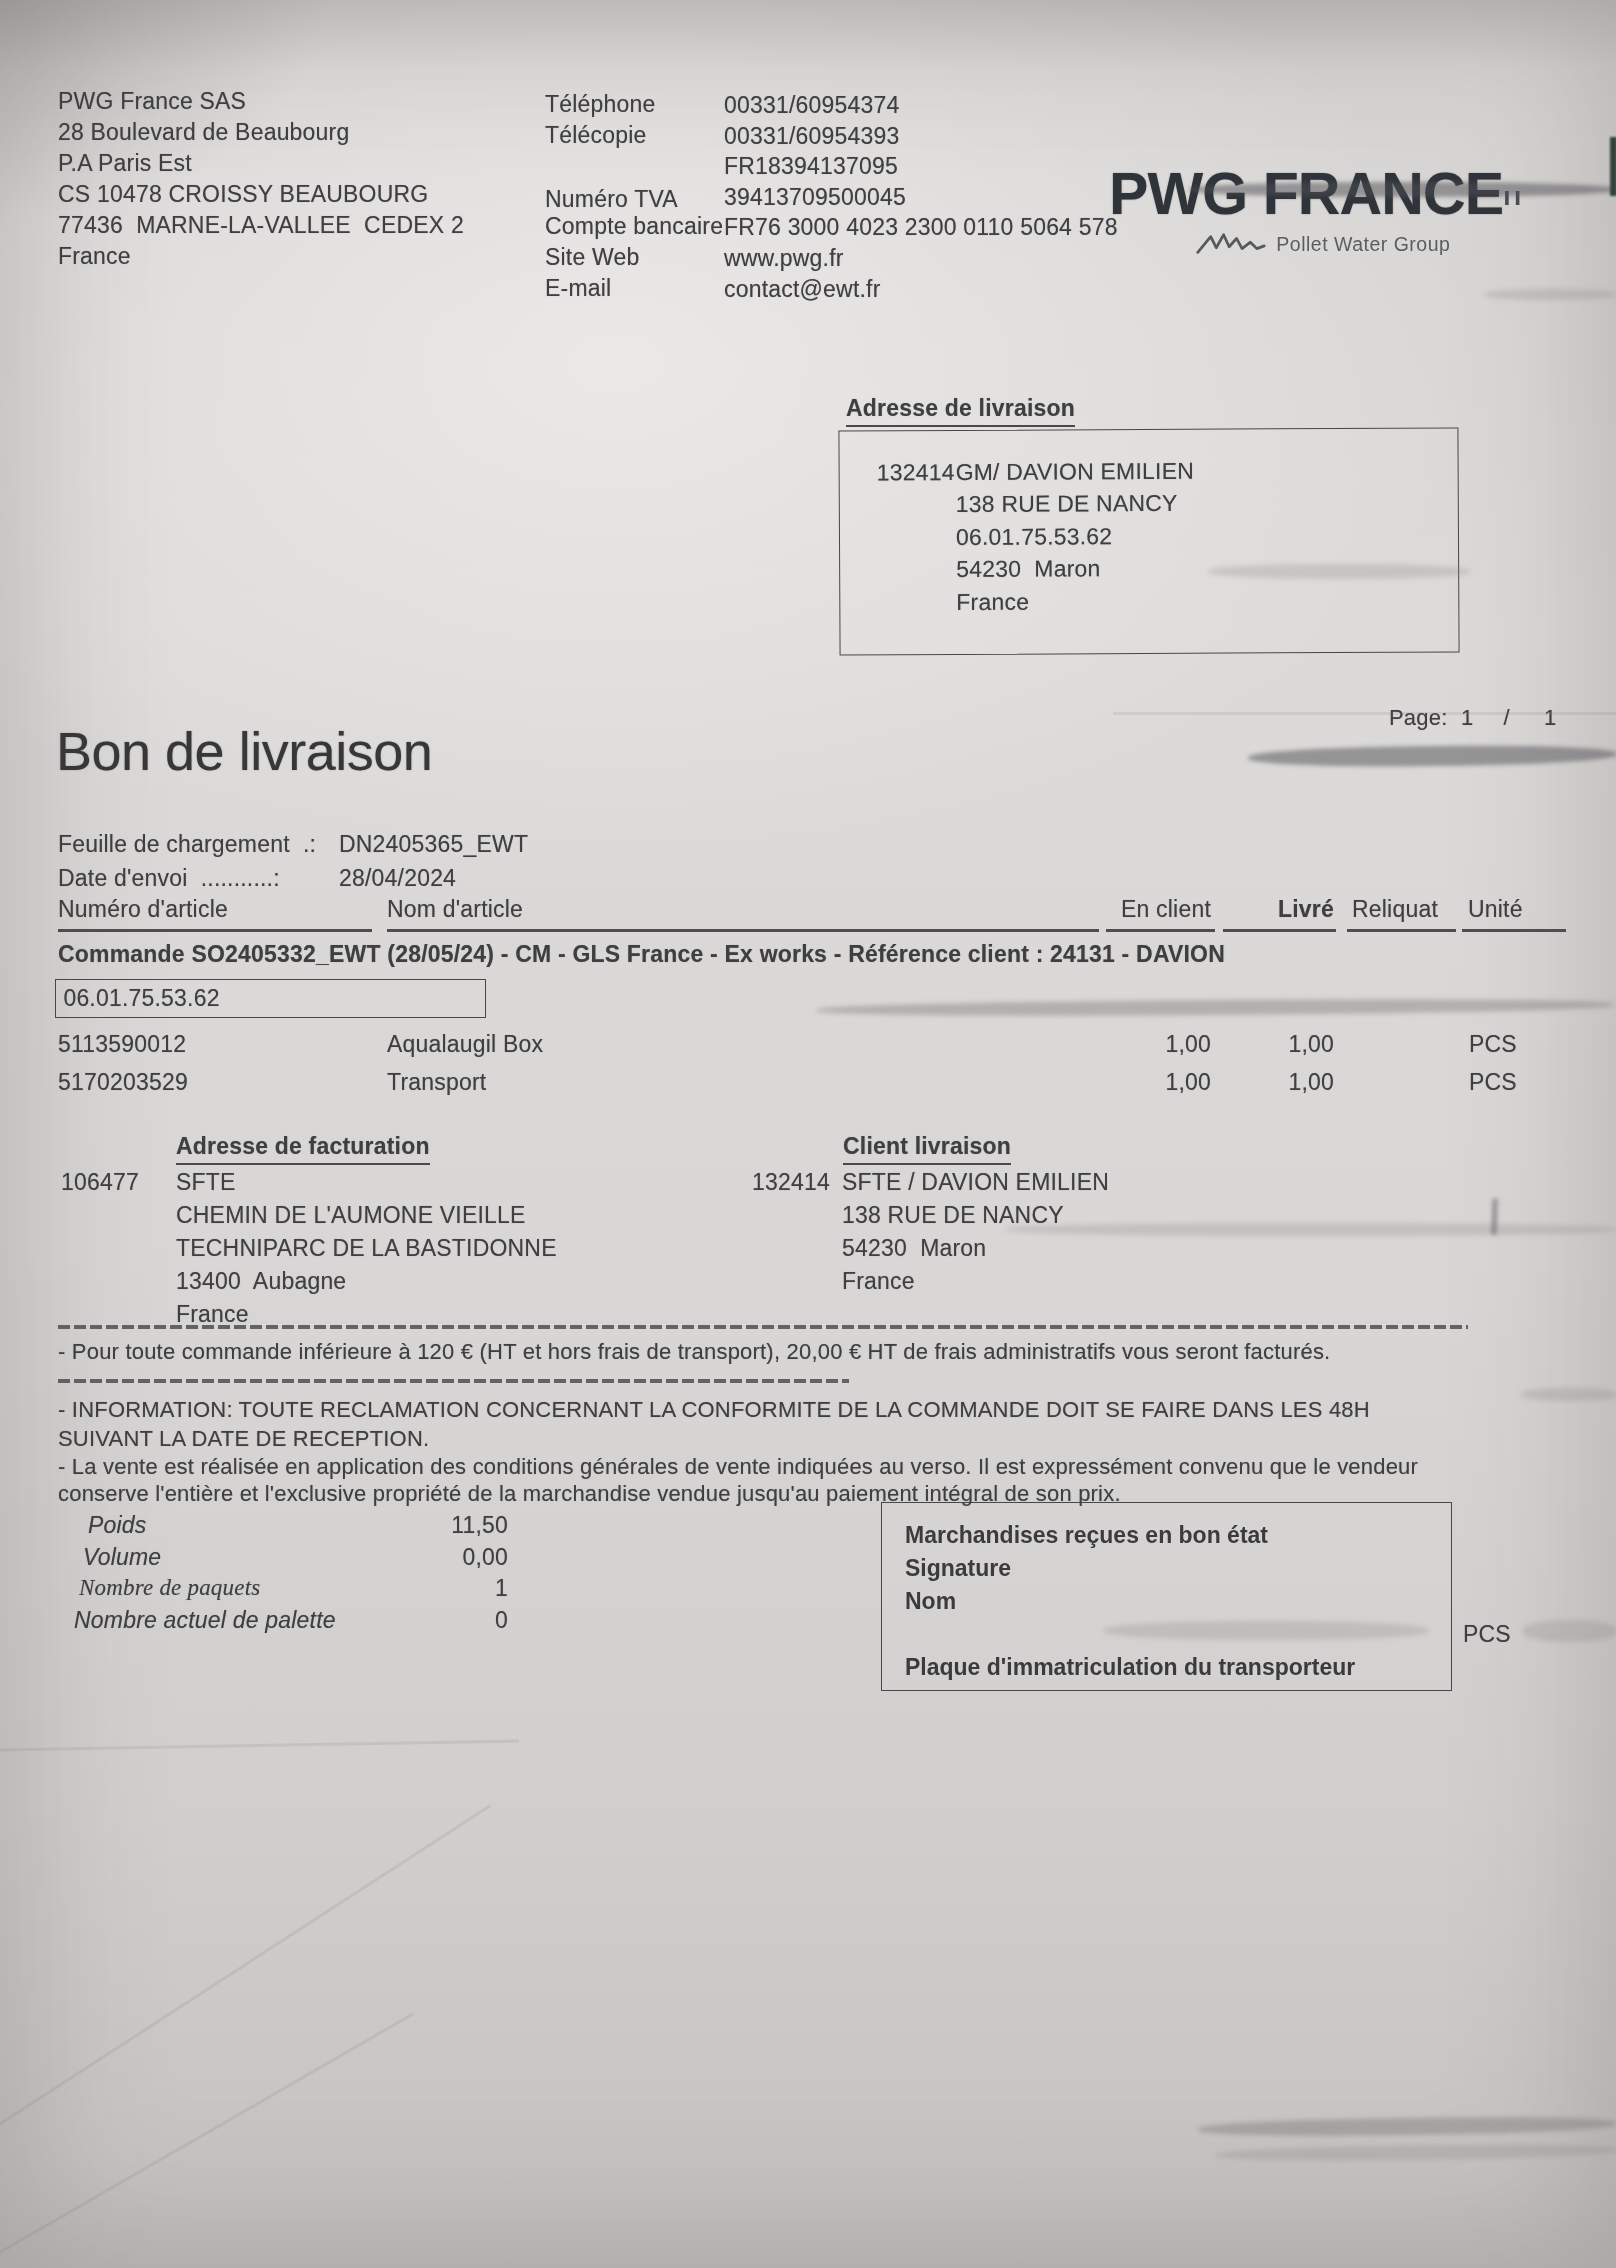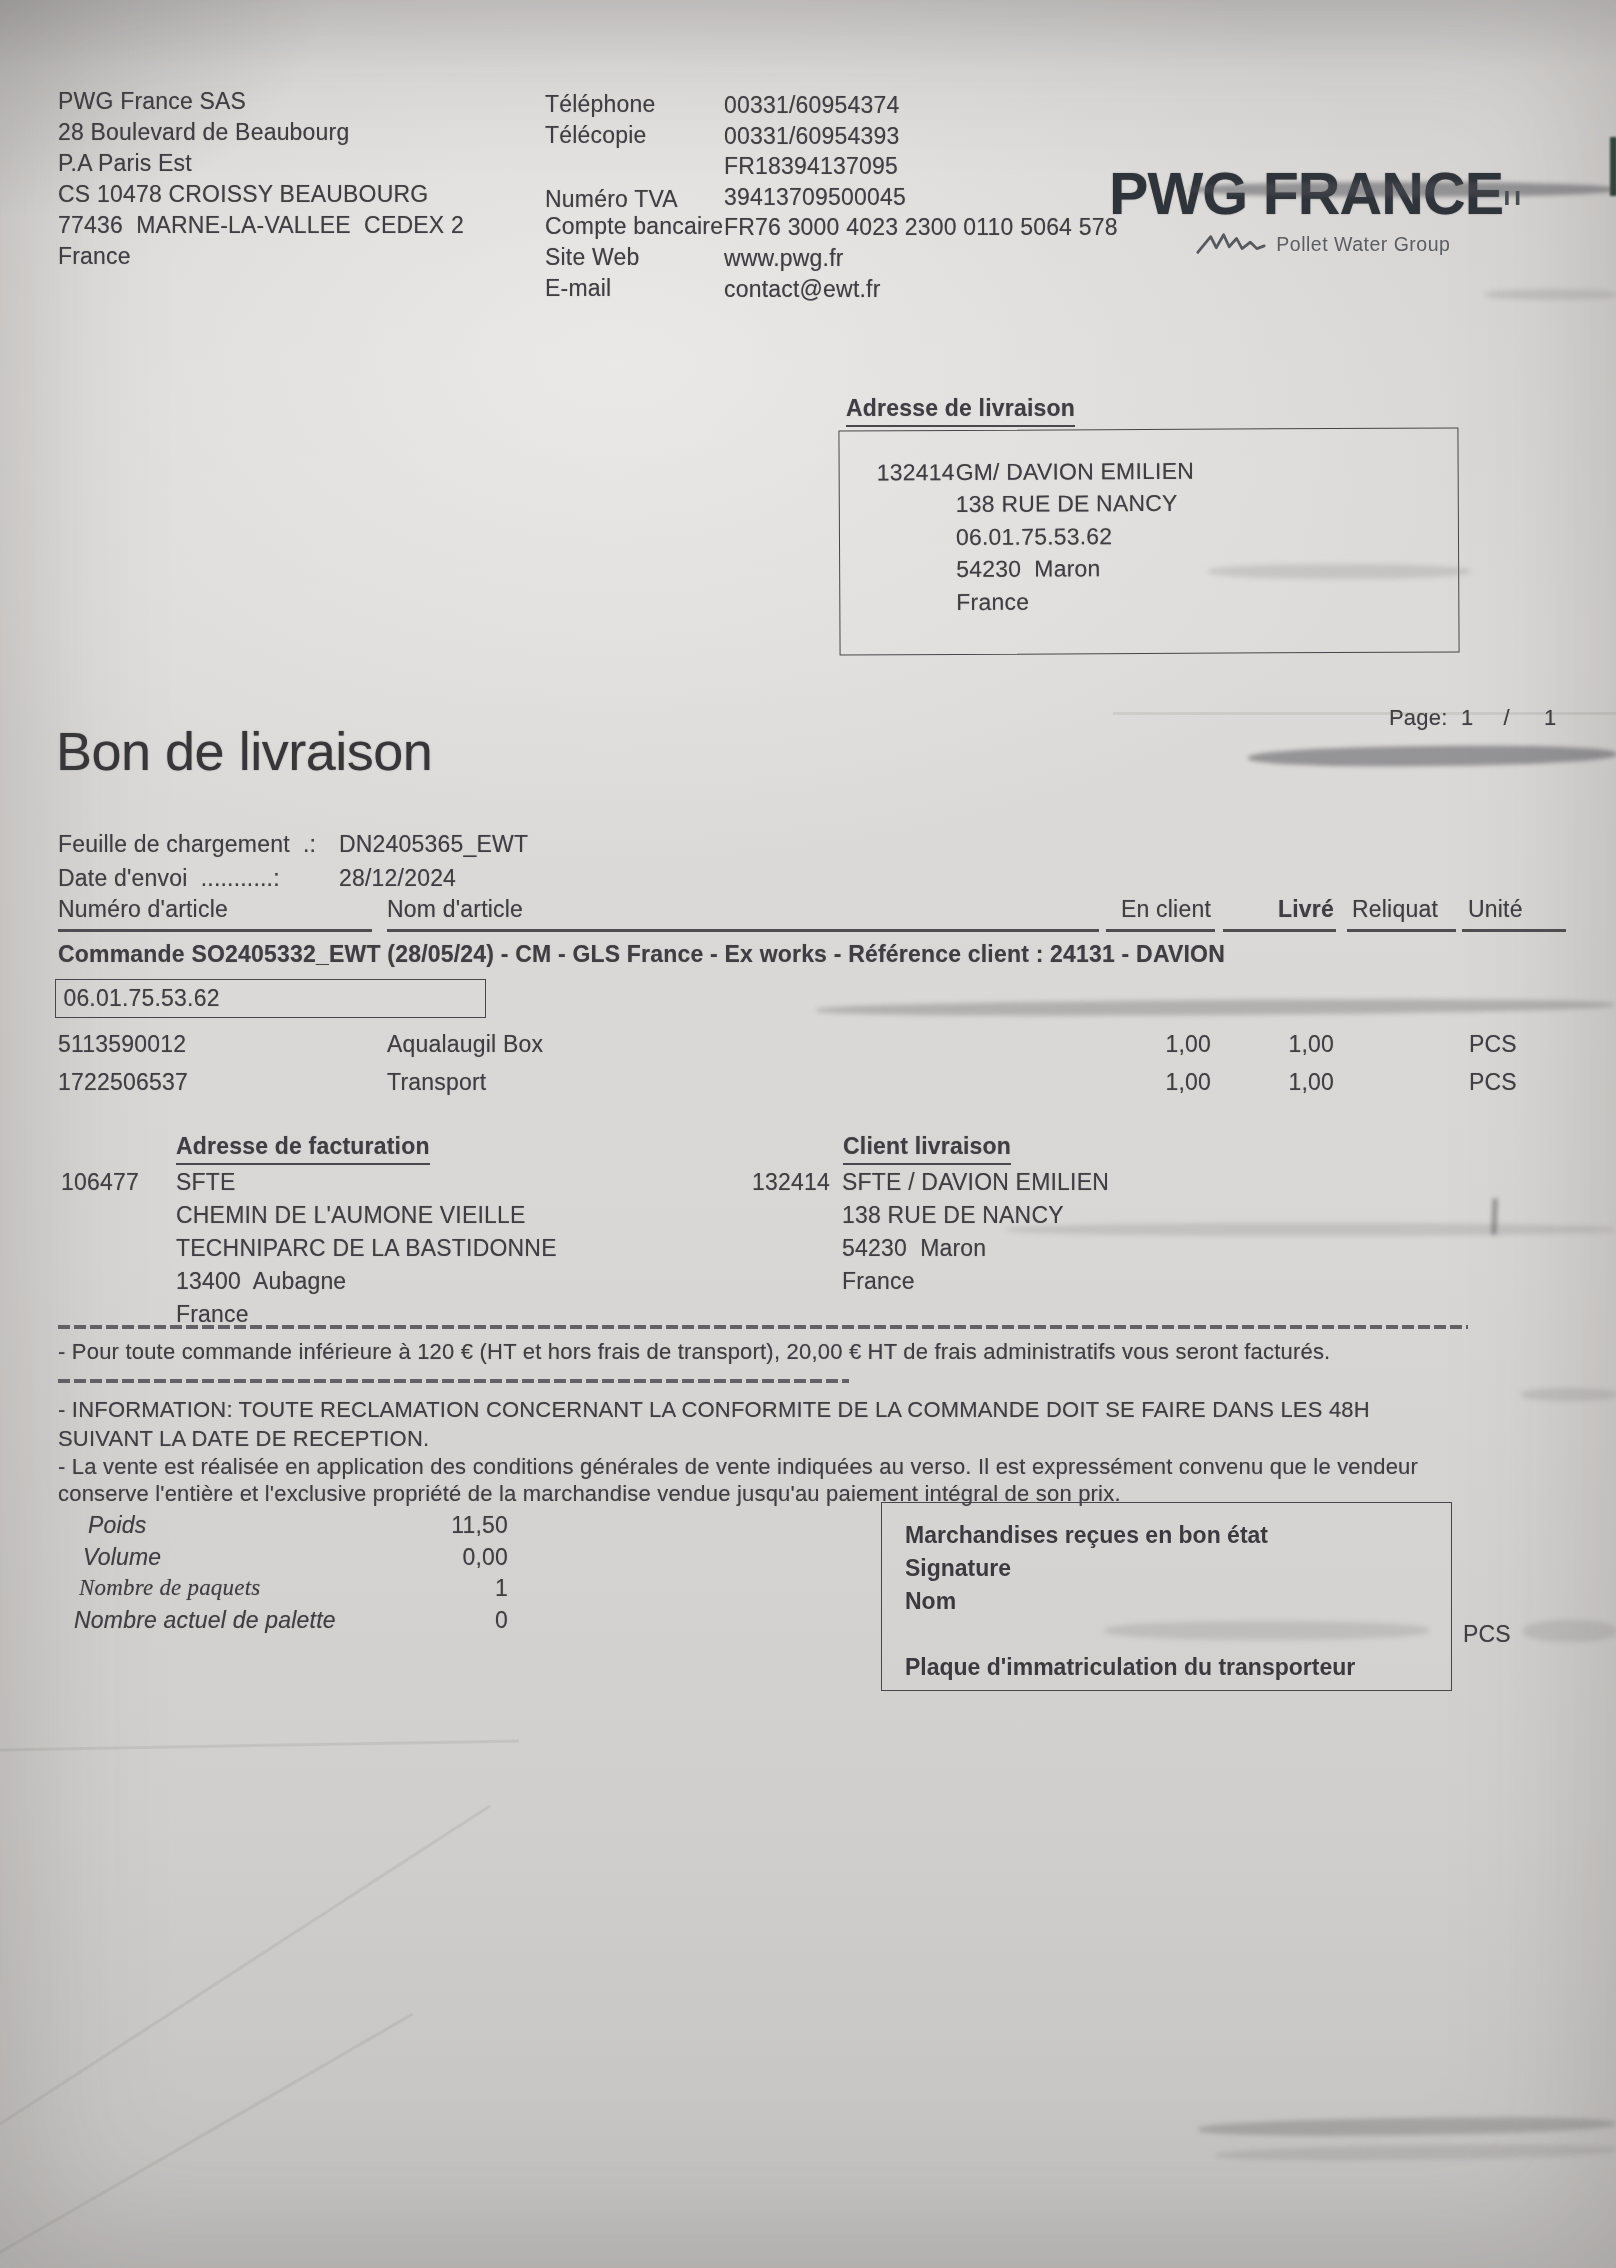--- a/index.html
+++ b/index.html
@@ -101,21 +101,21 @@
     <span class="t sm">Page:</span>
     <span class="t sm" style="margin-left:9.3px;">1</span>
     <span class="t sm" style="margin-left:26px;">/</span>
     <span class="t sm" style="margin-left:30px;">1</span>
   </div>
 
   <div class="abs title" style="left:56px;top:720px;">Bon de livraison</div>
 
   <div class="abs" style="left:58px;top:831px;">
     <div class="t" style="height:34px;"><span class="field-label">Feuille de chargement  .:</span><span>DN2405365_EWT</span></div>
-    <div class="t"><span class="field-label">Date d'envoi  ...........:</span><span>28/12/2024</span></div>
+    <div class="t"><span class="field-label">Date d'envoi  ...........:</span><span>28/04/2024</span></div>
   </div>
 
   <span class="t abs" style="left:58px;top:896px;">Numéro d'article</span>
   <span class="t abs" style="left:387px;top:896px;">Nom d'article</span>
   <span class="t abs ralign" style="left:1067px;top:896px;width:144px;">En client</span>
   <span class="t abs b ralign" style="left:1234px;top:896px;width:100px;">Livré</span>
   <span class="t abs" style="left:1352px;top:896px;">Reliquat</span>
   <span class="t abs" style="left:1468px;top:896px;">Unité</span>
   <div class="hline" style="left:58px;top:929px;width:314px;"></div>
   <div class="hline" style="left:387px;top:929px;width:712px;"></div>
@@ -132,21 +132,21 @@
 
   <div class="abs" style="left:0;top:1031px;width:1617px;height:35px;">
     <span class="t abs" style="left:58px;">5113590012</span>
     <span class="t abs" style="left:387px;">Aqualaugil Box</span>
     <span class="t abs ralign" style="left:1067px;width:144px;">1,00</span>
     <span class="t abs ralign" style="left:1234px;width:100px;">1,00</span>
     <span class="t abs ralign" style="left:1347px;width:106px;"></span>
     <span class="t abs" style="left:1469px;">PCS</span>
   </div>
   <div class="abs" style="left:0;top:1069px;width:1617px;height:35px;">
-    <span class="t abs" style="left:58px;">1722506537</span>
+    <span class="t abs" style="left:58px;">5170203529</span>
     <span class="t abs" style="left:387px;">Transport</span>
     <span class="t abs ralign" style="left:1067px;width:144px;">1,00</span>
     <span class="t abs ralign" style="left:1234px;width:100px;">1,00</span>
     <span class="t abs ralign" style="left:1347px;width:106px;"></span>
     <span class="t abs" style="left:1469px;">PCS</span>
   </div>
 
   <div class="abs t b ul" style="left:176px;top:1133px;">Adresse de facturation</div>
   <span class="t abs" style="left:61px;top:1169px;">106477</span>
   <div class="abs" style="left:176px;top:1169px;">

